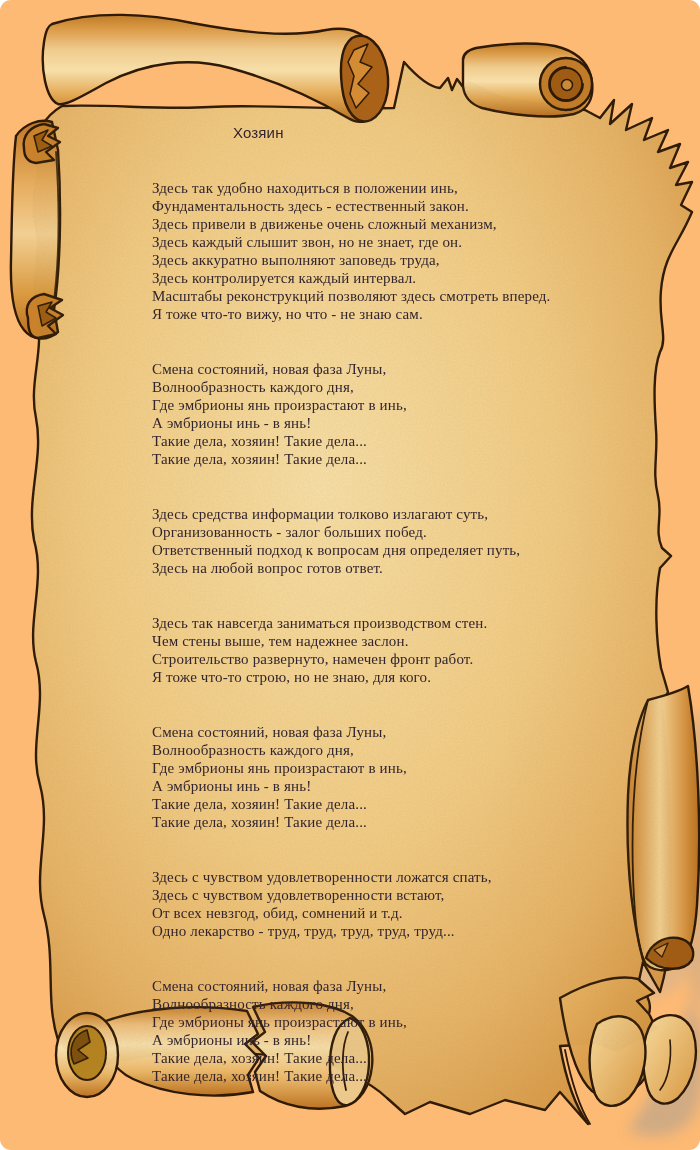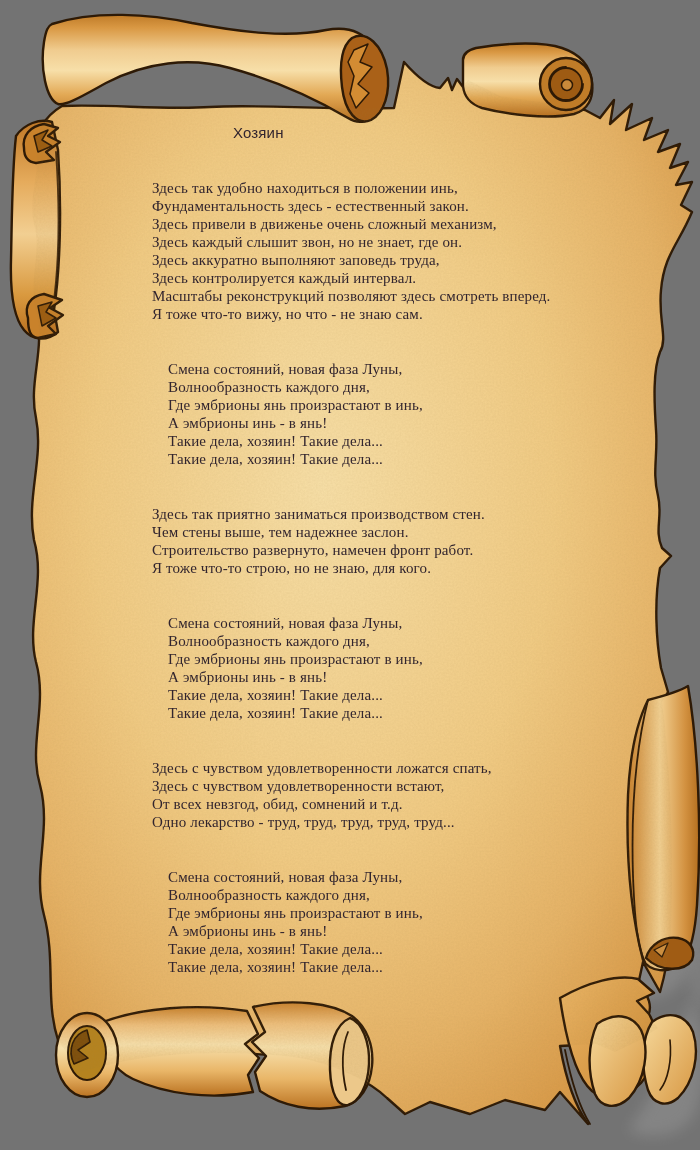--- a/index.html
+++ b/index.html
@@ -1,31 +1,32 @@
 <!DOCTYPE html>
 <html><head>
 <meta charset="utf-8">
 <style>
   html,body{margin:0;padding:0;background:#ffffff;}
   .stage{
     position:relative;
     width:700px;height:1150px;
-    background:#737373;
+    background:#fdba74;
     overflow:hidden;
     font-family:"Liberation Sans","DejaVu Sans",sans-serif;
+    border-radius:11px;
   }
   .scroll-art{position:absolute;left:0;top:0;width:700px;height:1150px;}
   .lyrics{
     position:absolute;left:152px;top:106px;width:480px;
     font-size:15px;line-height:18px;letter-spacing:0.15px;
     color:#32252e;white-space:pre-line;
   }
   .song-title{margin:0 0 19px 81px;}
   .stanza{margin:0 0 19px 0;font-family:Liberation Serif, serif;}
-  .stanza.chorus{margin-left:16px;}
+  .stanza.chorus{}
   .stanza.last{margin-bottom:0;}
 </style>
 </head>
 <body>
 
 <div class="stage">
 
   <svg class="scroll-art" viewBox="0 0 700 1150" xmlns="http://www.w3.org/2000/svg">
     <defs>
       <radialGradient id="gBody" cx="0.44" cy="0.40" r="0.78">
@@ -206,21 +207,25 @@
 Здесь аккуратно выполняют заповедь труда,
 Здесь контролируется каждый интервал.
 Масштабы реконструкций позволяют здесь смотреть вперед.
 Я тоже что-то вижу, но что - не знаю сам.</div>
     <div class="stanza chorus">Смена состояний, новая фаза Луны,
 Волнообразность каждого дня,
 Где эмбрионы янь произрастают в инь,
 А эмбрионы инь - в янь!
 Такие дела, хозяин! Такие дела...
 Такие дела, хозяин! Такие дела...</div>
-    <div class="stanza verse">Здесь так приятно заниматься производством стен.
+    <div class="stanza verse">Здесь средства информации толково излагают суть,
+Организованность - залог больших побед.
+Ответственный подход к вопросам дня определяет путь,
+Здесь на любой вопрос готов ответ.</div>
+    <div class="stanza verse">Здесь так навсегда заниматься производством стен.
 Чем стены выше, тем надежнее заслон.
 Строительство развернуто, намечен фронт работ.
 Я тоже что-то строю, но не знаю, для кого.</div>
     <div class="stanza chorus">Смена состояний, новая фаза Луны,
 Волнообразность каждого дня,
 Где эмбрионы янь произрастают в инь,
 А эмбрионы инь - в янь!
 Такие дела, хозяин! Такие дела...
 Такие дела, хозяин! Такие дела...</div>
     <div class="stanza verse">Здесь с чувством удовлетворенности ложатся спать,

